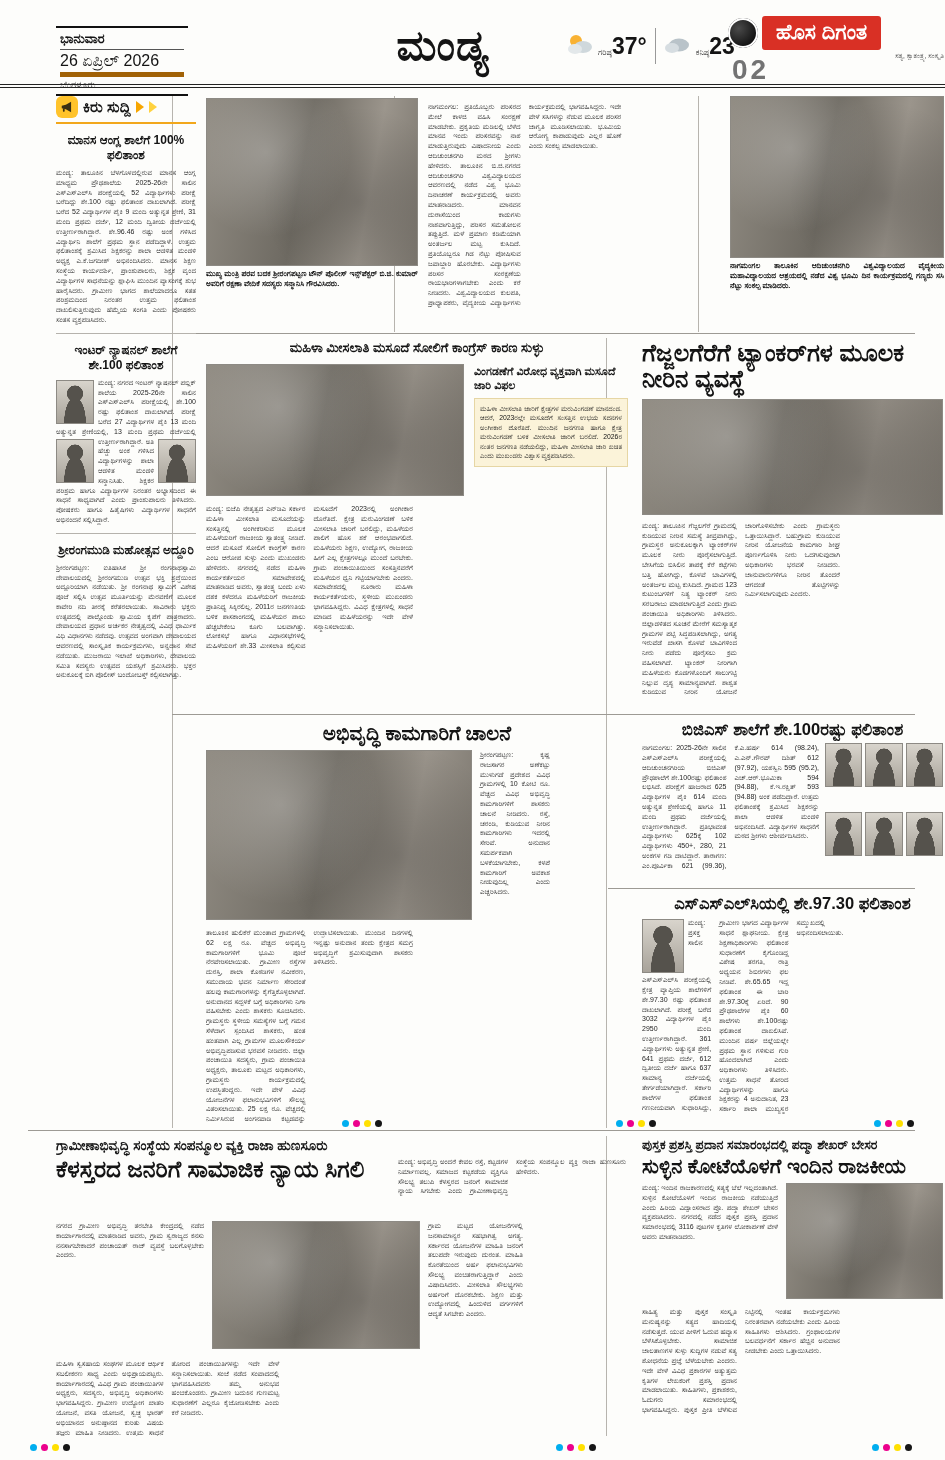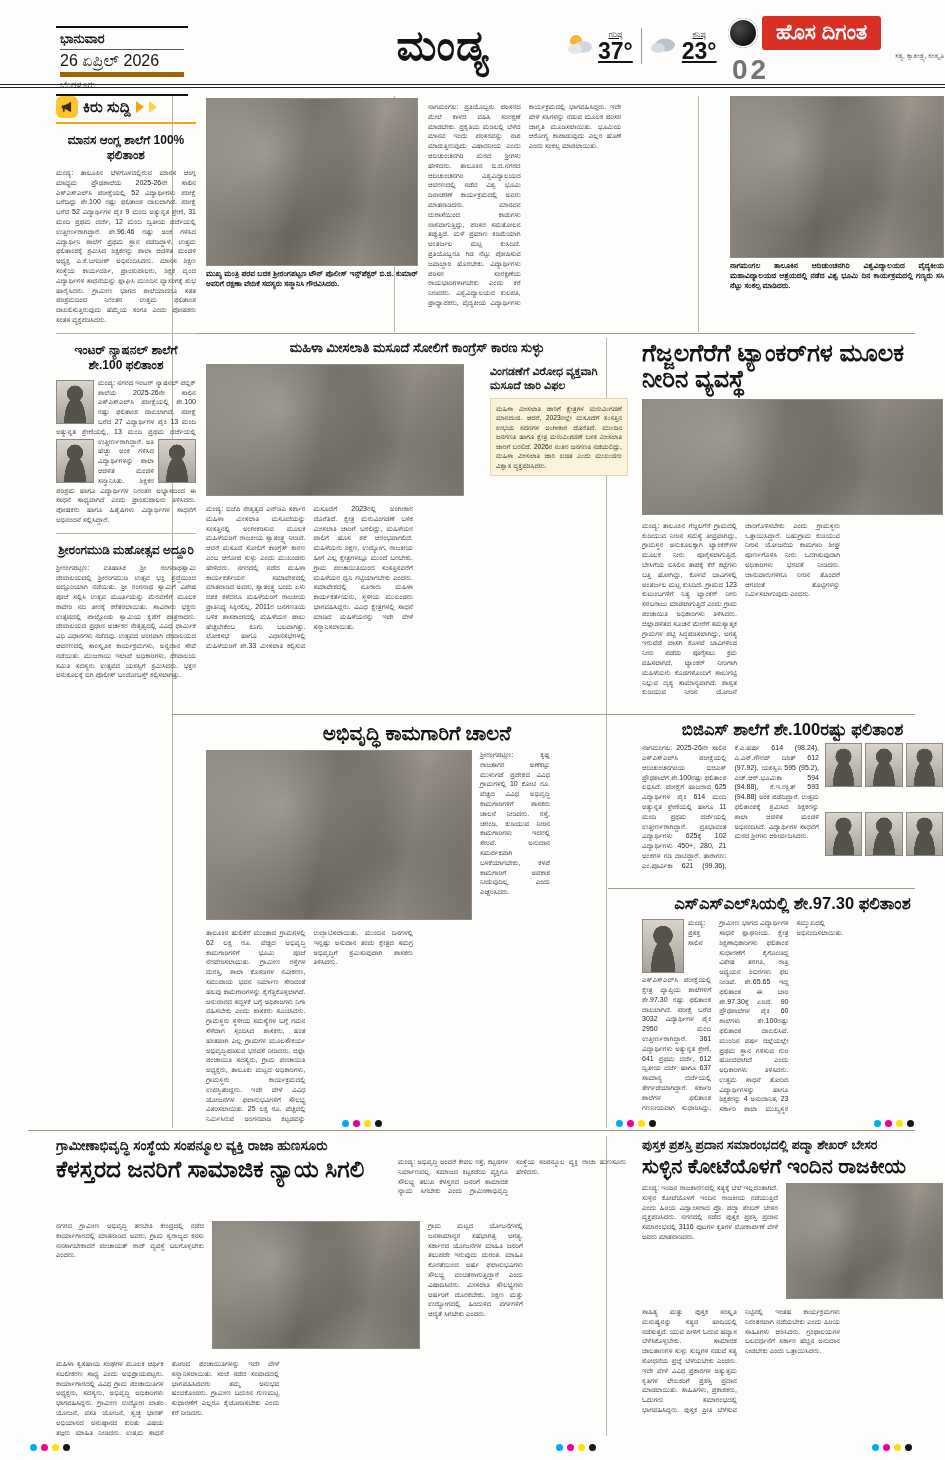--- a/index.html
+++ b/index.html
@@ -11,21 +11,21 @@
   .vline { position:absolute; background:#b7b4ae; width:1px; }
 
   
   .datebox { border-top:2px solid #111; border-bottom:2px solid #111; padding:3px 4px; }
   .datebox .day { font-weight:bold; font-size:13px; border-bottom:1px solid #555; padding-bottom:2px; }
   .datebox .date { font-size:16px; padding:2px 0; border-bottom:5px solid #a16207; }
   .datebox .city-small { font-size:9.5px; color:#333; padding-top:2px; }
   .city-title { font-size:42px; font-weight:bold; text-align:center; letter-spacing:1px; }
   .weather { display:flex; align-items:center; gap:8px; }
   .wgroup { display:flex; align-items:center; gap:4px; }
-  .wcol { display:flex; flex-direction:column; align-items:center;text-decoration:underline; }
+  .wcol { display:flex; flex-direction:row; align-items:flex-end; }
   .wlabel { font-size:8px; color:#333; }
   .wtemp { font-size:23px; font-weight:bold; line-height:1; }
   .wdiv { width:1px; height:36px; background:#999; }
   .brandrow { display:flex; align-items:center; gap:4px; }
   .brand-circle { width:30px; height:30px; border-radius:50%; background:radial-gradient(circle at 35% 35%, #4a4a4a, #111 70%); flex:0 0 auto; box-shadow:0 0 0 2px #fff inset; }
   .brand-box { background:#d93025; color:#fff; font-weight:bold; font-size:21px; padding:4px 14px 6px; border-radius:3px; white-space:nowrap; }
   .brand-tag { font-size:6.5px; color:#444; text-align:right; margin-top:2px; }
   .pageno { font-size:28px; font-weight:bold; color:#737373; letter-spacing:3px; }
 
   
@@ -189,21 +189,21 @@
   <div class="abs" style="left:400px;top:96px;width:294px;height:236px;overflow:hidden;">
     <div class="body-text cols3" style="height:206px;margin-top:6px;">ನಾಗಮಂಗಲ: ಪ್ರತಿಯೊಬ್ಬರು ಪರಿಸರದ ಮೇಲೆ ಕಾಳಜಿ ವಹಿಸಿ ಸಂರಕ್ಷಣೆ ಮಾಡಬೇಕು. ಪ್ರಕೃತಿಯ ಮಡಿಲಲ್ಲಿ ಬೆಳೆದ ಮಾನವ ಇಂದು ಪರಿಸರವನ್ನು ನಾಶ ಮಾಡುತ್ತಿರುವುದು ವಿಷಾದನೀಯ ಎಂದು ಆದಿಚುಂಚನಗಿರಿ ಮಠದ ಶ್ರೀಗಳು ಹೇಳಿದರು. ತಾಲೂಕಿನ ಬಿ.ಜಿ.ನಗರದ ಆದಿಚುಂಚನಗಿರಿ ವಿಶ್ವವಿದ್ಯಾಲಯದ ಆವರಣದಲ್ಲಿ ನಡೆದ ವಿಶ್ವ ಭೂಮಿ ದಿನಾಚರಣೆ ಕಾರ್ಯಕ್ರಮದಲ್ಲಿ ಅವರು ಮಾತನಾಡಿದರು. ಮಾನವನ ದುರಾಸೆಯಿಂದ ಕಾಡುಗಳು ನಾಶವಾಗುತ್ತಿದ್ದು, ಪರಿಸರ ಸಮತೋಲನ ತಪ್ಪುತ್ತಿದೆ. ಮಳೆ ಪ್ರಮಾಣ ಕಡಿಮೆಯಾಗಿ ಅಂತರ್ಜಲ ಮಟ್ಟ ಕುಸಿದಿದೆ. ಪ್ರತಿಯೊಬ್ಬರೂ ಗಿಡ ನೆಟ್ಟು ಪೋಷಿಸುವ ಜವಾಬ್ದಾರಿ ಹೊರಬೇಕು. ವಿದ್ಯಾರ್ಥಿಗಳು ಪರಿಸರ ಸಂರಕ್ಷಣೆಯ ರಾಯಭಾರಿಗಳಾಗಬೇಕು ಎಂದು ಕರೆ ನೀಡಿದರು. ವಿಶ್ವವಿದ್ಯಾಲಯದ ಕುಲಪತಿ, ಪ್ರಾಧ್ಯಾಪಕರು, ವೈದ್ಯಕೀಯ ವಿದ್ಯಾರ್ಥಿಗಳು ಕಾರ್ಯಕ್ರಮದಲ್ಲಿ ಭಾಗವಹಿಸಿದ್ದರು. ಇದೇ ವೇಳೆ ಸಸಿಗಳನ್ನು ನೆಡುವ ಮೂಲಕ ಪರಿಸರ ಜಾಗೃತಿ ಮೂಡಿಸಲಾಯಿತು. ಭೂಮಿಯ ಆರೋಗ್ಯ ಕಾಪಾಡುವುದು ಎಲ್ಲರ ಹೊಣೆ ಎಂದು ಸಂಕಲ್ಪ ಮಾಡಲಾಯಿತು.</div>
   </div>
   <div class="abs" style="left:702px;top:96px;width:214px;">
     <div class="photo" style="width:214px;height:162px;"></div>
     <div class="caption">ನಾಗಮಂಗಲ ತಾಲೂಕಿನ ಆದಿಚುಂಚನಗಿರಿ ವಿಶ್ವವಿದ್ಯಾಲಯದ ವೈದ್ಯಕೀಯ ಮಹಾವಿದ್ಯಾಲಯದ ಆಶ್ರಯದಲ್ಲಿ ನಡೆದ ವಿಶ್ವ ಭೂಮಿ ದಿನ ಕಾರ್ಯಕ್ರಮದಲ್ಲಿ ಗಣ್ಯರು ಸಸಿ ನೆಟ್ಟು ಸಂಕಲ್ಪ ಮಾಡಿದರು.</div>
   </div>
 
   <div class="abs" style="left:178px;top:340px;width:422px;height:370px;overflow:hidden;">
     <div class="kicker">ಮಹಿಳಾ ಮೀಸಲಾತಿ ಮಸೂದೆ ಸೋಲಿಗೆ ಕಾಂಗ್ರೆಸ್ ಕಾರಣ ಸುಳ್ಳು</div>
-    <div style="display:flex;gap:26px;margin-top:8px;">
+    <div style="display:flex;gap:10px;margin-top:8px;">
       <div class="photo" style="width:258px;height:132px;flex:0 0 auto;"></div>
       <div style="flex:1;">
         <div class="deck">ವಿಂಗಡಣೆಗೆ ವಿರೋಧ ವ್ಯಕ್ತವಾಗಿ ಮಸೂದೆ ಜಾರಿ ವಿಫಲ</div>
         <div class="hibox">ಮಹಿಳಾ ಮೀಸಲಾತಿ ಜಾರಿಗೆ ಕ್ಷೇತ್ರಗಳ ಮರುವಿಂಗಡಣೆ ಮಾನದಂಡ. ಆದರೆ, 2023ರಲ್ಲೇ ಮಸೂದೆಗೆ ಸಂಸತ್ತಿನ ಉಭಯ ಸದನಗಳ ಅಂಗೀಕಾರ ದೊರೆತಿದೆ. ಮುಂದಿನ ಜನಗಣತಿ ಹಾಗೂ ಕ್ಷೇತ್ರ ಮರುವಿಂಗಡಣೆ ಬಳಿಕ ಮೀಸಲಾತಿ ಜಾರಿಗೆ ಬರಲಿದೆ. 2026ರ ನಂತರ ಜನಗಣತಿ ನಡೆಯಲಿದ್ದು, ಮಹಿಳಾ ಮೀಸಲಾತಿ ಜಾರಿ ಖಚಿತ ಎಂದು ಮುಖಂಡರು ವಿಶ್ವಾಸ ವ್ಯಕ್ತಪಡಿಸಿದರು.</div>
       </div>
     </div>
     <div class="body-text cols4" style="height:148px;margin-top:8px;">ಮಂಡ್ಯ: ಬಿಜೆಪಿ ನೇತೃತ್ವದ ಎನ್‌ಡಿಎ ಸರ್ಕಾರ ಮಹಿಳಾ ಮೀಸಲಾತಿ ಮಸೂದೆಯನ್ನು ಸಂಸತ್ತಿನಲ್ಲಿ ಅಂಗೀಕರಿಸುವ ಮೂಲಕ ಮಹಿಳೆಯರಿಗೆ ರಾಜಕೀಯ ಸ್ವಾತಂತ್ರ್ಯ ನೀಡಿದೆ. ಆದರೆ ಮಸೂದೆ ಸೋಲಿಗೆ ಕಾಂಗ್ರೆಸ್ ಕಾರಣ ಎಂಬ ಆರೋಪ ಸುಳ್ಳು ಎಂದು ಮುಖಂಡರು ಹೇಳಿದರು. ನಗರದಲ್ಲಿ ನಡೆದ ಮಹಿಳಾ ಕಾರ್ಯಕರ್ತೆಯರ ಸಮಾವೇಶದಲ್ಲಿ ಮಾತನಾಡಿದ ಅವರು, ಸ್ವಾತಂತ್ರ್ಯ ಬಂದು ಏಳು ದಶಕ ಕಳೆದರೂ ಮಹಿಳೆಯರಿಗೆ ರಾಜಕೀಯ ಪ್ರಾತಿನಿಧ್ಯ ಸಿಕ್ಕಿರಲಿಲ್ಲ. 2011ರ ಜನಗಣತಿಯ ಬಳಿಕ ಶಾಸಕಾಂಗದಲ್ಲಿ ಮಹಿಳೆಯರ ಪಾಲು ಹೆಚ್ಚಬೇಕೆಂಬ ಕೂಗು ಬಲವಾಗಿತ್ತು. ಲೋಕಸಭೆ ಹಾಗೂ ವಿಧಾನಸಭೆಗಳಲ್ಲಿ ಮಹಿಳೆಯರಿಗೆ ಶೇ.33 ಮೀಸಲಾತಿ ಕಲ್ಪಿಸುವ ಮಸೂದೆಗೆ 2023ರಲ್ಲಿ ಅಂಗೀಕಾರ ದೊರೆತಿದೆ. ಕ್ಷೇತ್ರ ಮರುವಿಂಗಡಣೆ ಬಳಿಕ ಮೀಸಲಾತಿ ಜಾರಿಗೆ ಬರಲಿದ್ದು, ಮಹಿಳೆಯರ ಪಾಲಿಗೆ ಹೊಸ ಶಕೆ ಆರಂಭವಾಗಲಿದೆ. ಮಹಿಳೆಯರು ಶಿಕ್ಷಣ, ಉದ್ಯೋಗ, ರಾಜಕೀಯ ಹೀಗೆ ಎಲ್ಲ ಕ್ಷೇತ್ರಗಳಲ್ಲೂ ಮುಂದೆ ಬರಬೇಕು. ಗ್ರಾಮ ಪಂಚಾಯಿತಿಯಿಂದ ಸಂಸತ್ತಿನವರೆಗೆ ಮಹಿಳೆಯರ ಧ್ವನಿ ಗಟ್ಟಿಯಾಗಬೇಕು ಎಂದರು. ಸಮಾವೇಶದಲ್ಲಿ ನೂರಾರು ಮಹಿಳಾ ಕಾರ್ಯಕರ್ತೆಯರು, ಸ್ಥಳೀಯ ಮುಖಂಡರು ಭಾಗವಹಿಸಿದ್ದರು. ವಿವಿಧ ಕ್ಷೇತ್ರಗಳಲ್ಲಿ ಸಾಧನೆ ಮಾಡಿದ ಮಹಿಳೆಯರನ್ನು ಇದೇ ವೇಳೆ ಸನ್ಮಾನಿಸಲಾಯಿತು.</div>
   </div>
 
   <div class="abs" style="left:614px;top:340px;width:301px;height:370px;overflow:hidden;">

